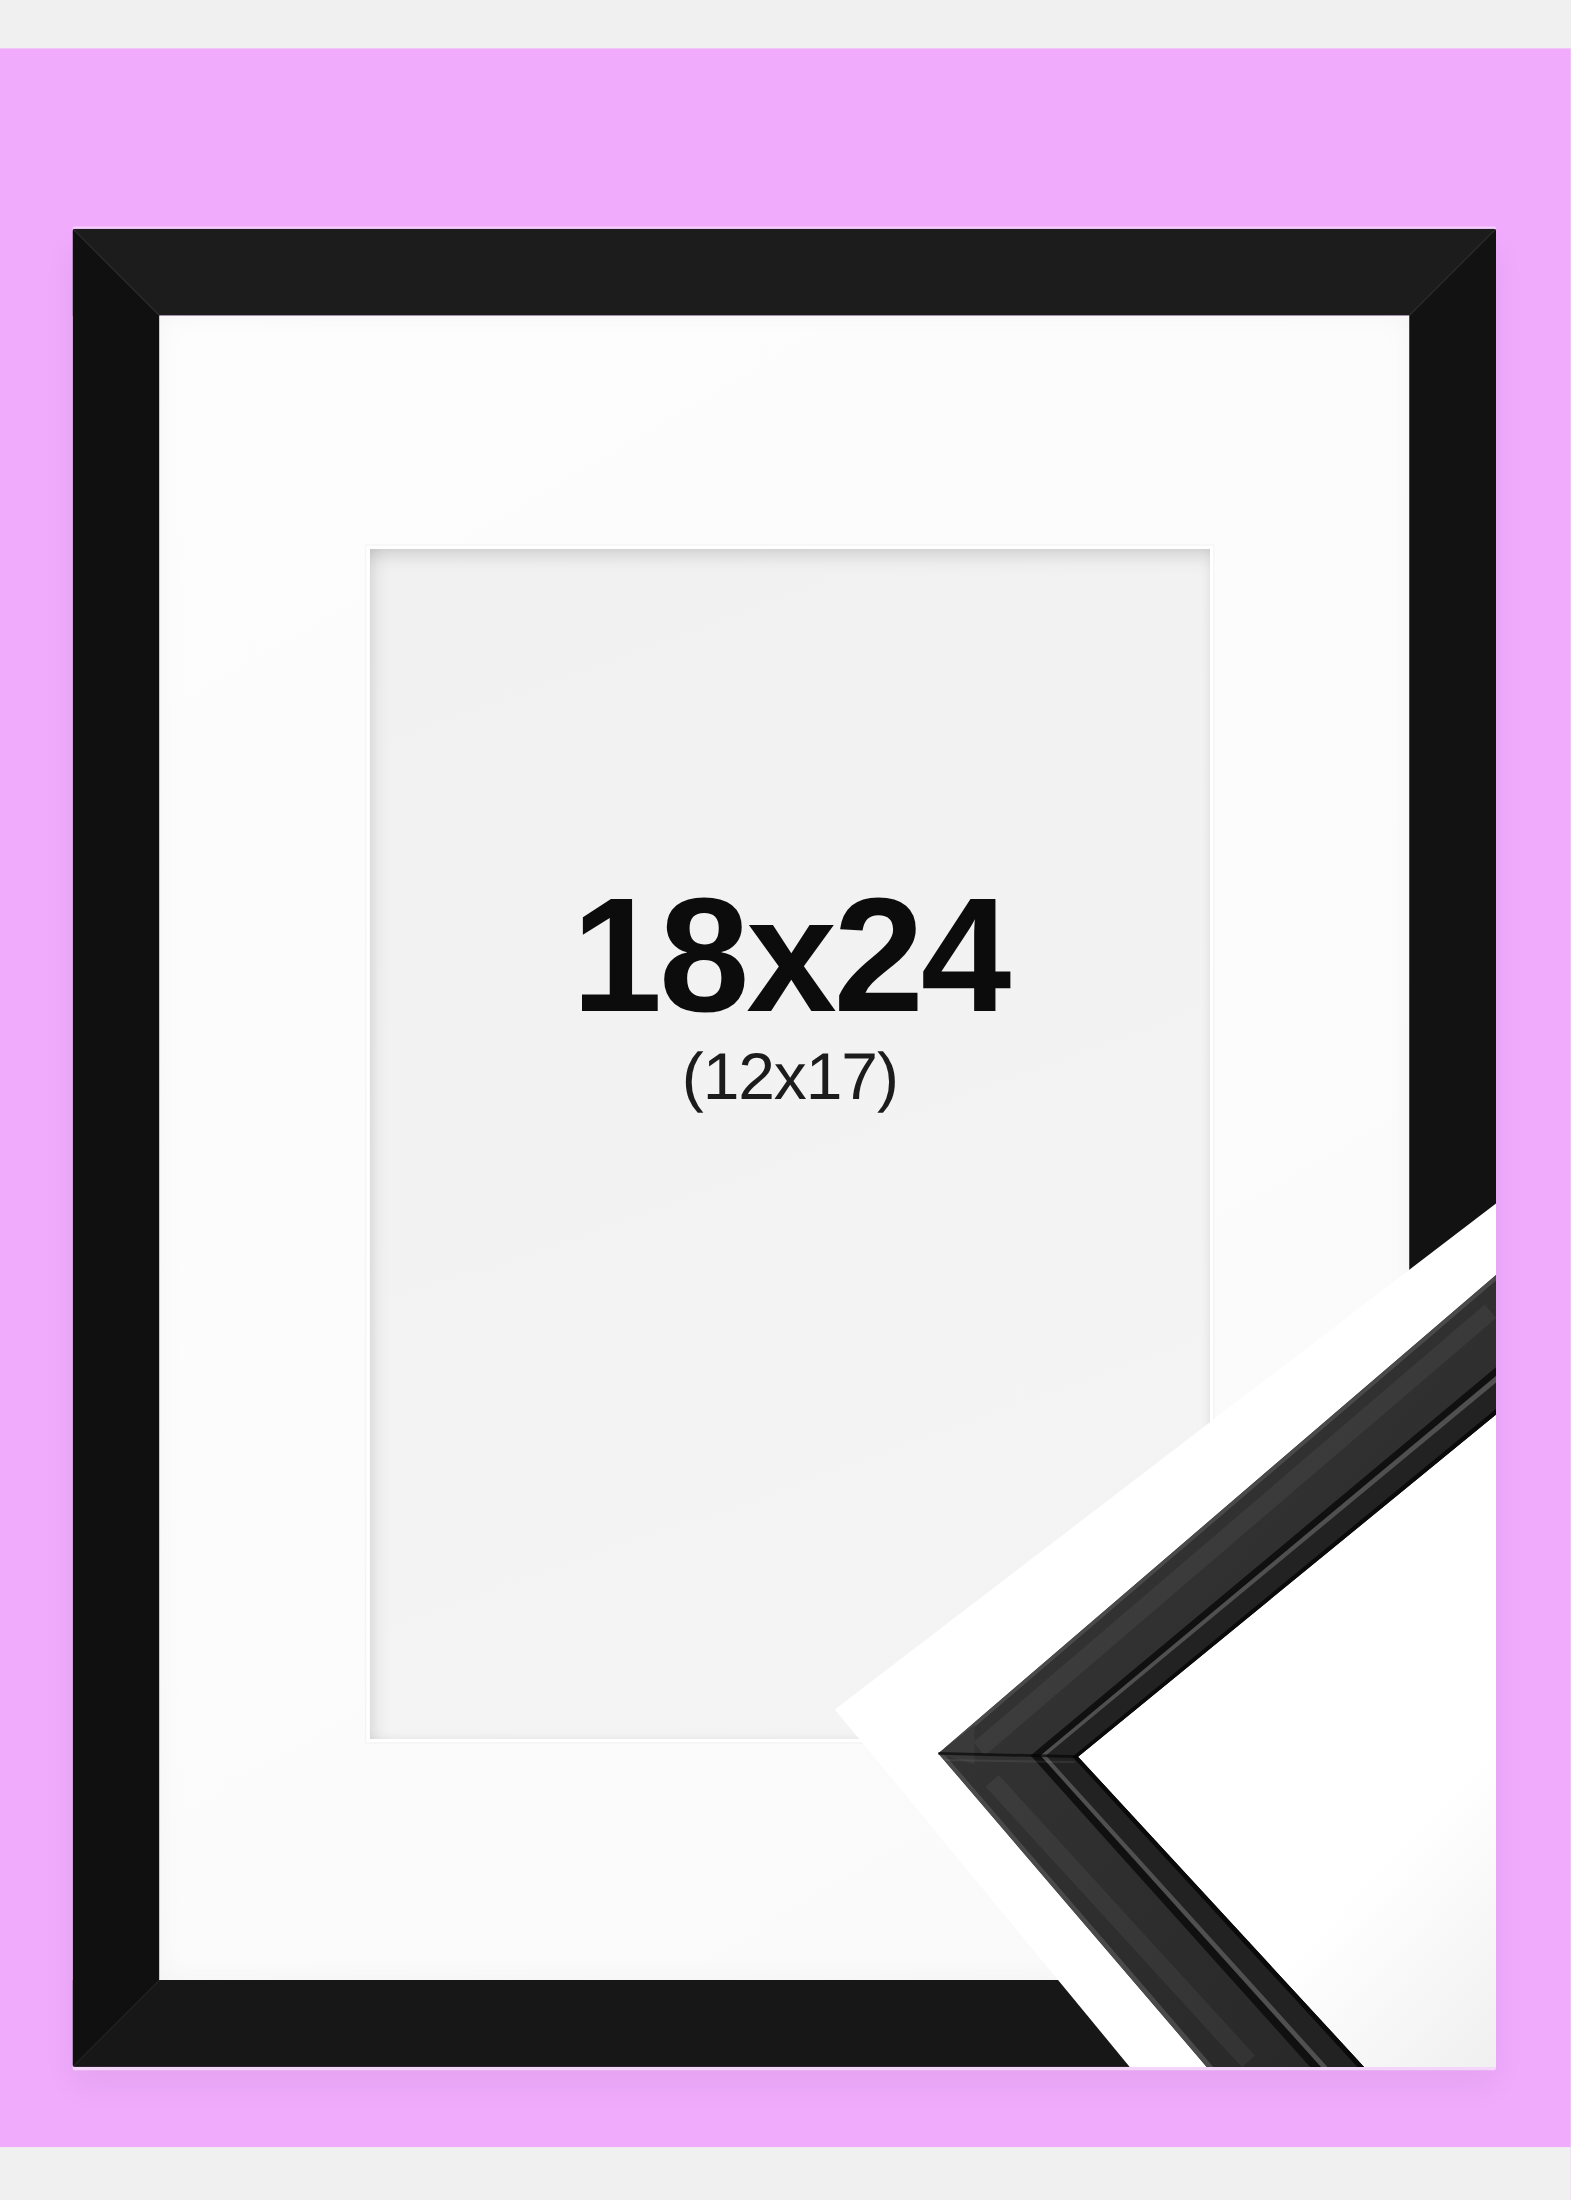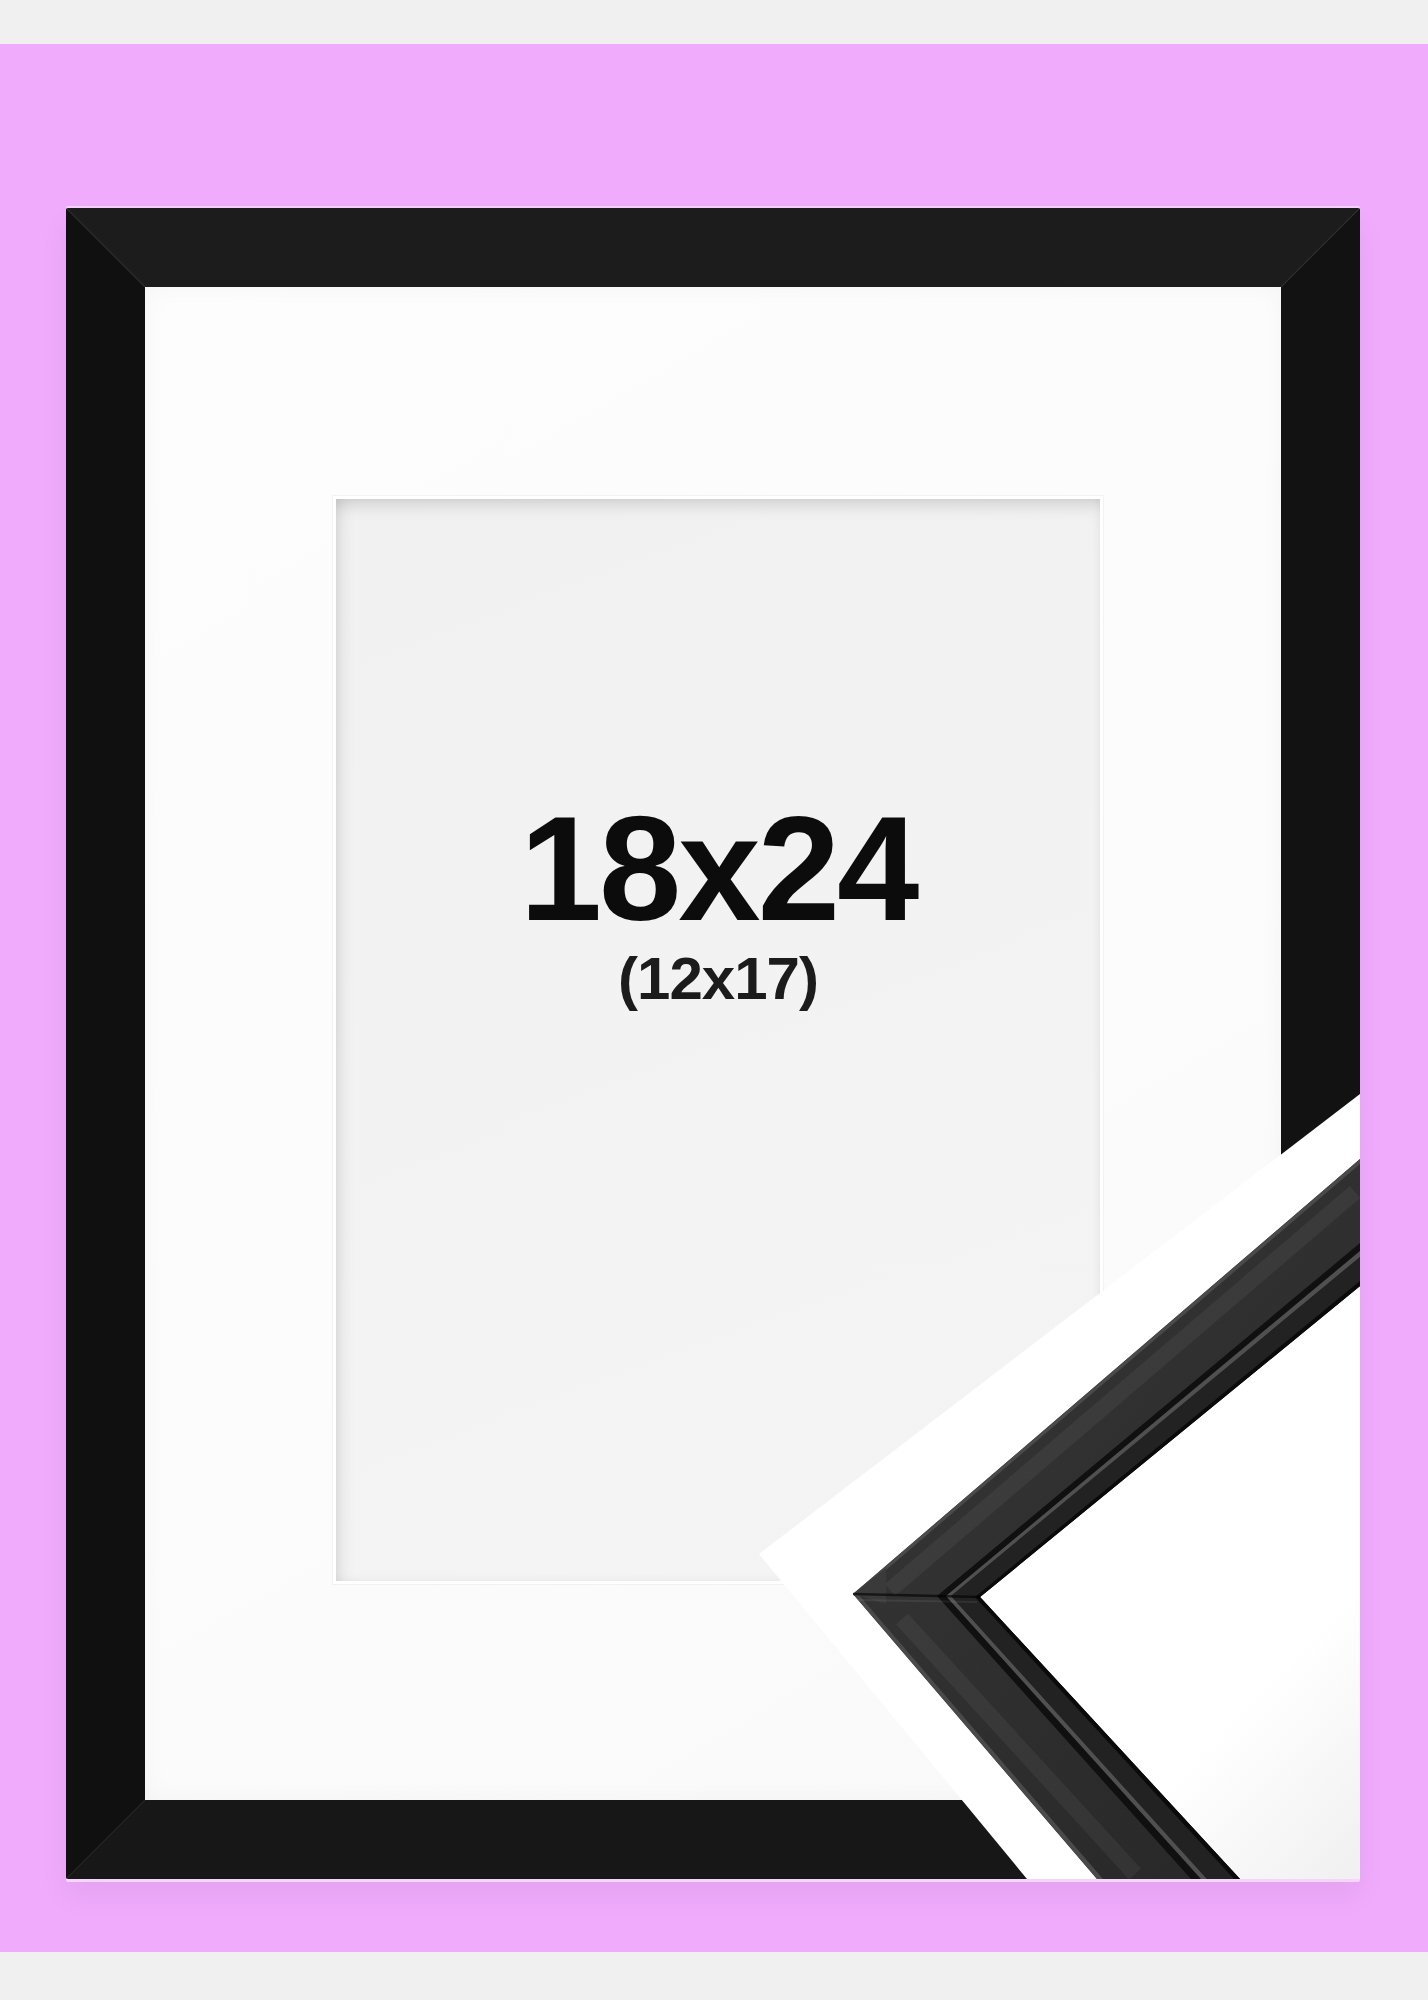--- a/index.html
+++ b/index.html
@@ -50,21 +50,21 @@
     margin:0;
     font-size:148px;line-height:1;
     font-weight:700;
     letter-spacing:-3px;
     color:#0c0c0c;
     white-space:nowrap;
   }
   .inner-size-label{
     margin:6px 0 0 0;
     font-size:60px;line-height:1;
-    font-weight:700;
+    font-weight:400;
     letter-spacing:-1px;
     color:#1c1c1c;
     white-space:nowrap;
     text-align:center;
   }
   
   .seam{position:absolute;width:80px;height:80px;pointer-events:none;}
   .seam.tl{left:66px;top:164px;
     background:linear-gradient(45deg,transparent calc(50% - 1px),rgba(255,255,255,.10) 50%,transparent calc(50% + 1px));}
   .seam.tr{left:1280px;top:164px;

